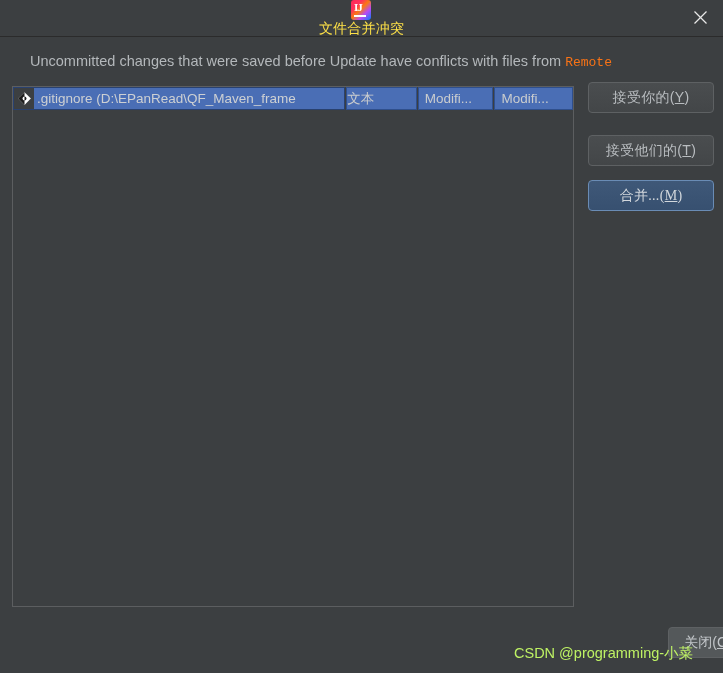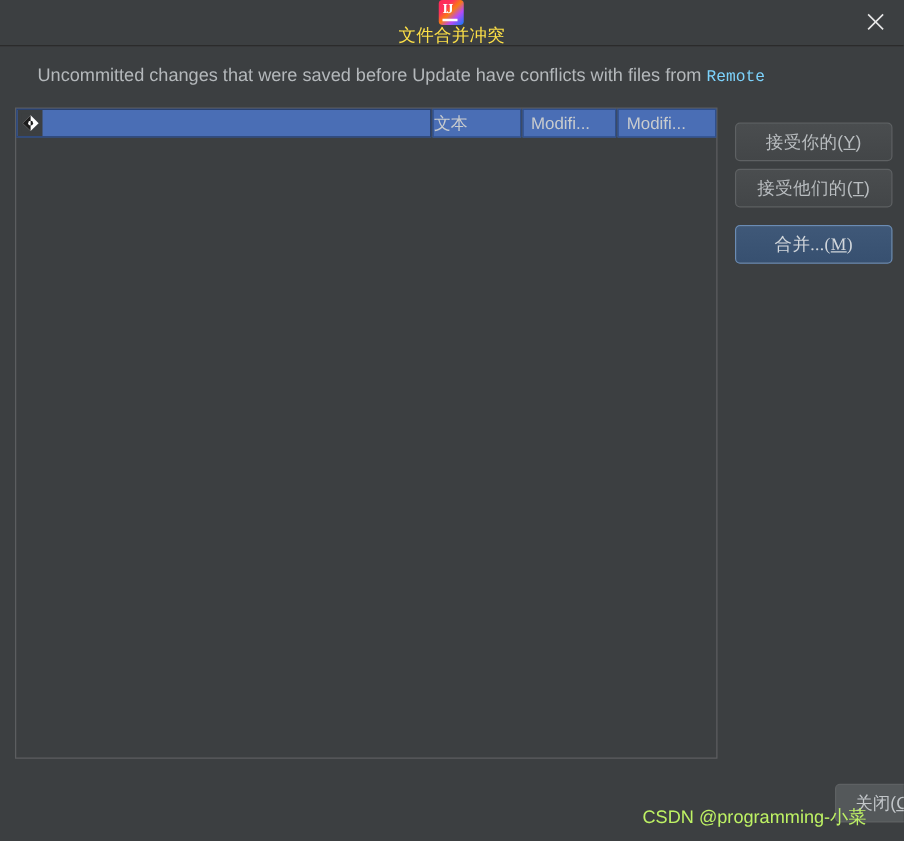--- a/index.html
+++ b/index.html
@@ -81,21 +81,21 @@
     position: absolute;
     left: 30px;
     top: 53px;
     font-size: 14.5px;
     color: #b4b8bb;
     white-space: nowrap;
   }
   .message .mono {
     font-family: "Liberation Mono", monospace;
     font-size: 13px;
-    color: #7dd3fc;
+    color: #f97316;
   }
 
   
   .table-panel {
     position: absolute;
     left: 12px;
     top: 86px;
     width: 562px;
     height: 521px;
     background: #3c3f41;
@@ -192,21 +192,21 @@
     display: flex;
     align-items: center;
     justify-content: center;
     cursor: pointer;
     background: linear-gradient(to bottom, #4a4d4f 0%, #434648 100%);
     border: 1px solid #5e6163;
     color: #b9bdc0;
     white-space: nowrap;
     letter-spacing: 0.3px;
   }
-  .btn-accept-yours  { left: 588px; top: 98px; }
+  .btn-accept-yours  { left: 588px; top: 82px; }
   .btn-accept-theirs { left: 588px; top: 135px; }
   .btn-merge {
     left: 588px; top: 180px;
     background: linear-gradient(to bottom, #3f5878 0%, #375070 100%);
     border: 1px solid #6a8cb5;
     color: #d2d7dc;
     font-family: Liberation Serif, serif;
   }
   .btn u { text-decoration: underline; }
 
@@ -270,20 +270,21 @@
     <div class="cell cell-name">
       <span class="file-icon">
         <svg width="15" height="15" viewBox="0 0 16 16">
           <rect x="0" y="0" width="16" height="16" fill="#3c3f41"></rect>
           <path d="M8 1.2 L14.8 8 L8 14.8 L1.2 8 Z" fill="#ffffff"></path>
           <path d="M8 1.2 L1.2 8 L8 14.8 Z" fill="#1d1d1d"></path>
           <circle cx="8" cy="8" r="2.1" fill="#1d1d1d"></circle>
           <path d="M8 5.9 A2.1 2.1 0 0 0 8 10.1 Z" fill="#ffffff"></path>
         </svg>
       </span>
+      <span class="label">.gitignore (D:\EPanRead\QF_Maven_frame</span>
     </div>
     <div class="cell cell-type">
       <span>文本</span>
     </div>
     <div class="cell cell-yours">
       <span>Modifi...</span>
     </div>
     <div class="cell cell-theirs">
       <span>Modifi...</span>
     </div>

